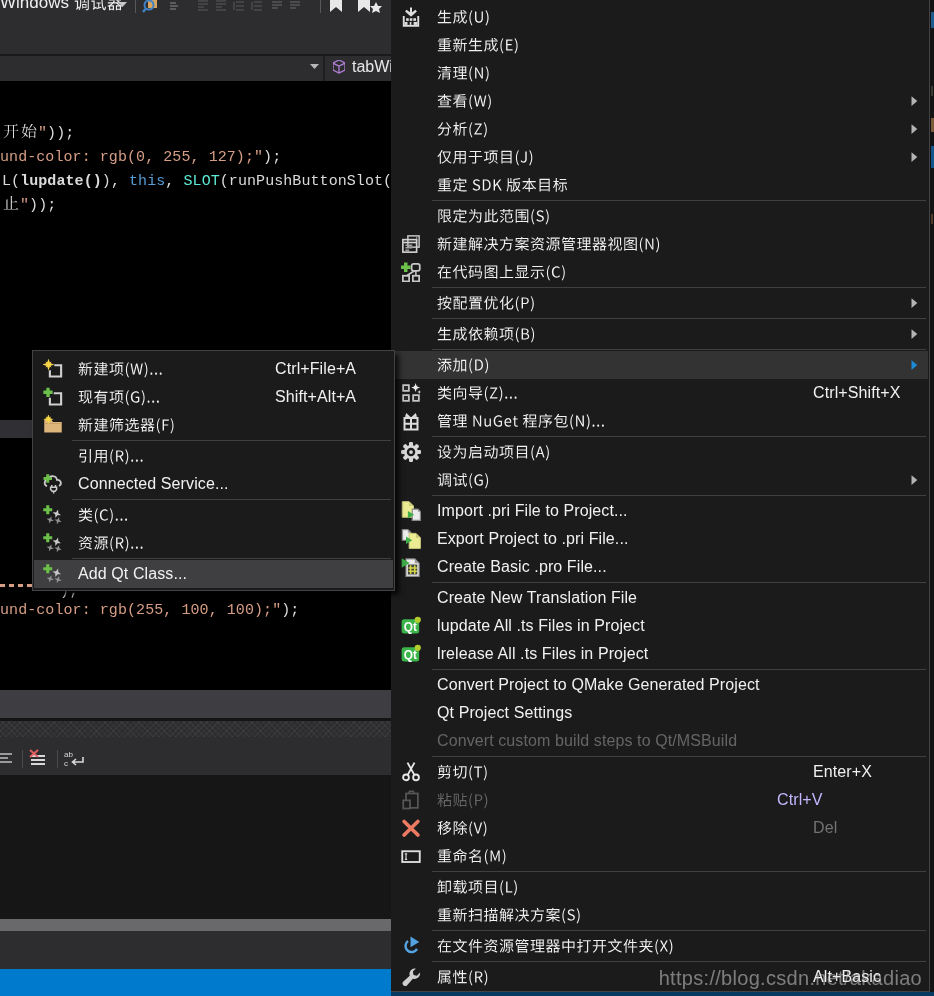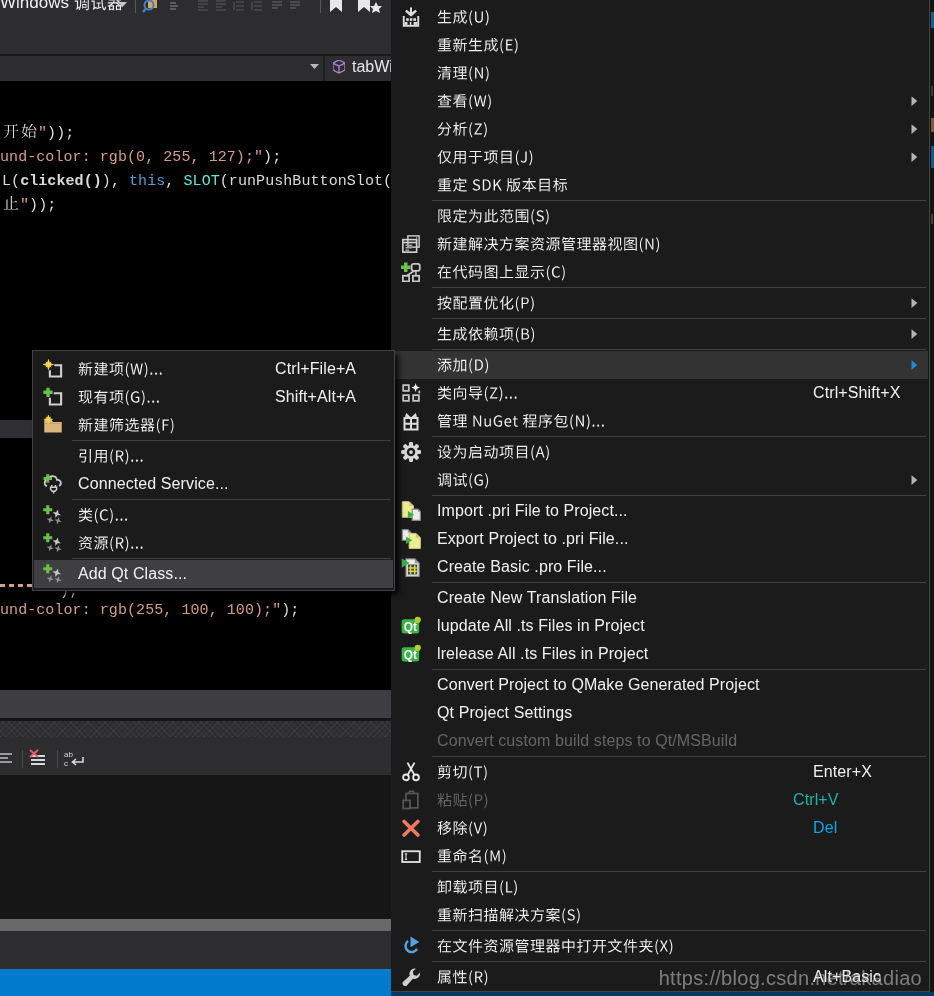--- a/index.html
+++ b/index.html
@@ -59,21 +59,21 @@
 <svg class="abs" style="left:333px;top:60px" width="12" height="14">
     <path d="M6 0 L12 3 L12 10 L6 13 L0 10 L0 3 Z" fill="none" stroke="#b180d7" stroke-width="1.3"></path>
     <path d="M0 3.2 L6 6 L12 3.2 M6 6 L6 13" fill="none" stroke="#b180d7" stroke-width="1.3"></path>
   </svg>
 <span style="position:absolute;left:352px;top:58px;font-size:16px;color:#e8e8e8">tabWi</span>
 <svg class="abs" style="left:2px;top:124px" width="38" height="18" viewBox="0 0 38 18">
     <path d="M14.3 0 13.6 1H2.2L2.4 1.4H5.9V6.1V6.4H1.6L1.8 6.8H5.9C5.8 9.7 5 12.1 1.6 14L1.8 14.2C5.9 12.5 6.8 9.8 7 6.8H11V14.2H11.1C11.7 14.2 12 13.9 12 13.8V6.8H16.1C16.3 6.8 16.5 6.7 16.5 6.6C16 6.1 15.2 5.4 15.2 5.4L14.4 6.4H12V1.4H15.3C15.5 1.4 15.6 1.4 15.7 1.2C15.1 0.7 14.3 0 14.3 0ZM7 6V1.4H11V6.4H7Z M31.2 2.3 31 2.5C31.6 3.1 32.3 4 32.8 4.9C30.6 5 28.4 5.2 27 5.2C28.3 3.9 29.7 1.9 30.5 0.5C30.8 0.6 31 0.4 31.1 0.3L29.4 -0.4C28.9 1.1 27.5 3.8 26.4 5C26.3 5.1 26 5.2 26 5.2L26.7 6.6C26.8 6.5 26.9 6.4 27 6.2C29.4 5.9 31.5 5.5 33 5.2C33.2 5.6 33.3 6 33.4 6.4C34.6 7.3 35.4 4.4 31.2 2.3ZM23.5 0.2C23.9 0.2 24 0.1 24.1 -0.1L22.5 -0.5C22.3 0.4 22 1.8 21.7 3.3H19.6L19.8 3.8H21.6C21.1 5.5 20.6 7.4 20.2 8.4C21 9 21.9 9.7 22.8 10.4C22.1 11.8 21 13 19.5 14L19.7 14.2C21.4 13.4 22.6 12.3 23.4 11C24 11.6 24.6 12.3 24.9 12.8C25.9 13.4 26.6 12 23.9 10.1C24.9 8.2 25.3 6.1 25.5 3.9C25.9 3.8 26 3.8 26.2 3.7L25 2.6L24.4 3.3H22.7C23 2.1 23.3 1 23.5 0.2ZM27.9 12.4V8.3H32.3V12.4ZM26.9 7.3V14.2H27C27.5 14.2 27.9 14 27.9 13.9V12.9H32.3V14H32.5C33 14 33.3 13.8 33.3 13.7V8.4C33.7 8.3 33.8 8.2 33.9 8.1L32.8 7.2L32.3 7.8H28.1ZM21.1 8.5C21.6 7.1 22.2 5.4 22.6 3.8H24.5C24.3 5.8 24 7.8 23.2 9.6C22.6 9.2 21.9 8.9 21.1 8.5Z" fill="#dadada"></path>
   </svg>
 <div class="mono" style="left:38px;top:121.5px"><span style="color:#d69d85">"</span><span style="color:#dadada">));</span></div>
 <div class="mono" style="left:0px;top:145.5px"><span style="color:#d69d85">und-color: rgb(0, 255, 127);"</span><span style="color:#dadada">);</span></div>
-<div class="mono" style="left:2px;top:169.5px"><span style="color:#dadada">L(</span><span style="color:#dadada;font-weight:bold">clicked()</span><span style="color:#dadada">), </span><span style="color:#569cd6">this</span><span style="color:#dadada">, </span><span style="color:#5eead4">SLOT</span><span style="color:#dadada">(runPushButtonSlot(</span></div>
+<div class="mono" style="left:2px;top:169.5px"><span style="color:#dadada">L(</span><span style="color:#dadada;font-weight:bold">lupdate()</span><span style="color:#dadada">), </span><span style="color:#569cd6">this</span><span style="color:#dadada">, </span><span style="color:#5eead4">SLOT</span><span style="color:#dadada">(runPushButtonSlot(</span></div>
 <svg class="abs" style="left:2px;top:196px" width="20" height="18" viewBox="0 0 20 18">
     <path d="M1.7 13.1 1.8 13.6H15.9C16.2 13.6 16.3 13.5 16.4 13.3C15.8 12.8 14.8 12.1 14.8 12.1L14 13.1H9.9V6.2H14.9C15.1 6.2 15.3 6.1 15.3 5.9C14.7 5.4 13.8 4.7 13.8 4.7L13 5.7H9.9V0.5C10.3 0.4 10.4 0.2 10.5 0L8.8 -0.2V13.1H5.5V4.1C5.9 4.1 6 3.9 6.1 3.7L4.4 3.5V13.1Z" fill="#dadada"></path>
   </svg>
 <div class="mono" style="left:20px;top:193.5px"><span style="color:#d69d85">"</span><span style="color:#dadada">));</span></div>
 <div class="abs" style="left:0;top:584px;width:32px;height:3px;background:repeating-linear-gradient(90deg,#d69d85 0 5px,transparent 5px 9px)"></div>
 <div class="mono" style="left:60px;top:580px"><span style="color:#dadada">);</span></div>
 <div class="mono" style="left:0px;top:598.5px"><span style="color:#d69d85">und-color: rgb(255, 100, 100);"</span><span style="color:#dadada">);</span></div>
 <svg class="abs" style="left:0;top:748px" width="90" height="22">
     <path d="M0 6 L12 6 M0 10 L8 10 M0 14 L12 14" stroke="#9a9a9a" stroke-width="2" fill="none"></path>
     <rect x="22" y="2" width="1" height="18" fill="#4a4a4e"></rect>
@@ -274,30 +274,30 @@
   </svg>
 <span class="lat" style="left:813px;top:758px;color:#f1f1f1">Enter+X</span>
 <svg class="abs" style="left:401px;top:762px" width="20" height="20" viewBox="0 0 16 16">
     <path d="M10.8 0.5 L5.2 10.5 M5.2 0.5 L10.8 10.5" stroke="#e8e8e8" stroke-width="1.5" fill="none"></path>
     <circle cx="4" cy="12.3" r="2.3" fill="none" stroke="#e8e8e8" stroke-width="1.5"></circle>
     <circle cx="12" cy="12.3" r="2.3" fill="none" stroke="#e8e8e8" stroke-width="1.5"></circle>
   </svg>
 <svg class="abs" style="left:437px;top:789px" width="54" height="22" viewBox="0 0 54 22">
     <path d="M0.8 5.2C1.2 6.2 1.6 7.5 1.7 8.4L2.6 8.1C2.5 7.3 2.1 6 1.7 5ZM6 4.8C5.7 5.8 5.3 7.3 4.9 8.2L5.7 8.4C6.1 7.6 6.6 6.2 7 5.1ZM6.9 11.1V17.7H8V17H12.8V17.6H13.9V11.1H10.6V8H14.4V6.9H10.6V3.9H9.4V11.1ZM8 15.9V12.2H12.8V15.9ZM0.7 9.1V10.1H3.1C2.5 11.8 1.4 13.7 0.4 14.7C0.6 15 0.9 15.5 1 15.8C1.8 14.9 2.7 13.4 3.3 11.8V17.7H4.4V12C5 12.8 5.8 13.8 6.1 14.2L6.8 13.3C6.4 12.9 4.9 11.4 4.4 10.9V10.1H6.9V9.1H4.4V3.9H3.3V9.1Z M18.8 6.7V10.9C18.8 12.8 18.7 15.5 16.1 17C16.3 17.2 16.6 17.5 16.7 17.7C19.5 16 19.8 13.1 19.8 10.9V6.7ZM19.5 14.6C20.1 15.4 20.8 16.6 21.1 17.3L22 16.7C21.6 16 20.9 14.9 20.3 14.1ZM16.8 4.7V13.8H17.7V5.7H21V13.8H21.9V4.7ZM22.8 11.1V17.7H23.8V17H28.4V17.6H29.4V11.1H26.2V8H29.9V6.9H26.2V3.9H25.2V11.1ZM23.8 15.9V12.2H28.4V15.9Z M34.6 19.4 35.4 19.1C34.1 16.9 33.5 14.4 33.5 11.8C33.5 9.3 34.1 6.8 35.4 4.6L34.6 4.2C33.2 6.5 32.4 8.9 32.4 11.8C32.4 14.8 33.2 17.2 34.6 19.4Z M38.1 16.5H39.5V12.1H41.3C43.7 12.1 45.3 11.1 45.3 8.7C45.3 6.3 43.7 5.5 41.2 5.5H38.1ZM39.5 11V6.6H41C43 6.6 44 7.1 44 8.7C44 10.3 43 11 41.1 11Z M48 19.4C49.4 17.2 50.3 14.8 50.3 11.8C50.3 8.9 49.4 6.5 48 4.2L47.2 4.6C48.5 6.8 49.1 9.3 49.1 11.8C49.1 14.4 48.5 16.9 47.2 19.1Z" fill="#656565"></path>
   </svg>
-<span class="lat" style="left:793px;top:786px;color:#14b8a6">Ctrl+V</span>
+<span class="lat" style="left:777px;top:786px;color:#c4b5fd">Ctrl+V</span>
 <svg class="abs" style="left:401px;top:790px" width="20" height="20" viewBox="0 0 16 16">
     <rect x="4" y="2.8" width="9.5" height="11.5" fill="none" stroke="#565656" stroke-width="1.4"></rect>
     <path d="M6.3 2.8 L6.8 1 H9.8 L10.3 2.8" fill="none" stroke="#565656" stroke-width="1.3"></path>
     <rect x="1.8" y="8.3" width="5.4" height="6.5" fill="#1b1b1c" stroke="#565656" stroke-width="1.4"></rect>
   </svg>
 <svg class="abs" style="left:437px;top:817px" width="53" height="22" viewBox="0 0 53 22">
     <path d="M5.1 4C4.1 4.5 2.4 4.9 0.9 5.2C1 5.5 1.1 5.8 1.2 6.1C1.8 6 2.4 5.9 3 5.8V8.2H0.7V9.3H2.8C2.2 11 1.3 12.9 0.5 14C0.7 14.3 0.9 14.7 1.1 15C1.8 14.1 2.4 12.6 3 11V17.7H4V10.8C4.5 11.5 5 12.3 5.2 12.8L5.9 11.9C5.6 11.5 4.4 10 4 9.6V9.3H5.9V8.2H4V5.5C4.7 5.3 5.3 5.1 5.8 4.9ZM7.7 7.7C8.2 8 8.7 8.4 9.1 8.8C8.1 9.3 6.9 9.8 5.7 10C5.9 10.2 6.2 10.6 6.3 10.9C9.3 10.1 12.2 8.5 13.5 5.7L12.8 5.3L12.6 5.3H9.8C10.1 4.9 10.5 4.5 10.7 4.1L9.6 3.9C8.9 5 7.6 6.3 5.7 7.2C5.9 7.3 6.3 7.7 6.5 8C7.4 7.5 8.2 6.9 8.8 6.3H12C11.5 7 10.8 7.7 10 8.2C9.6 7.8 9 7.4 8.5 7.1ZM8.4 13.6C9 14 9.6 14.5 10.1 15C8.7 15.9 7.1 16.5 5.4 16.8C5.6 17.1 5.9 17.5 6 17.8C9.7 16.9 13 15 14.4 11L13.6 10.7L13.4 10.7H10.8C11.1 10.4 11.4 10 11.6 9.6L10.5 9.3C9.7 10.7 8.2 12.2 5.9 13.3C6.2 13.4 6.5 13.8 6.6 14.1C8 13.4 9.1 12.6 10 11.7H12.9C12.4 12.7 11.8 13.6 10.9 14.3C10.5 13.9 9.8 13.4 9.2 13Z M22.6 13.2C22.1 14.3 21.3 15.4 20.5 16.2C20.8 16.3 21.2 16.6 21.4 16.8C22.2 16 23 14.7 23.6 13.5ZM27 13.5C27.8 14.5 28.7 15.8 29.1 16.6L30 16.1C29.6 15.3 28.7 14 27.8 13.1ZM16.7 4.5V17.7H17.7V5.5H19.6C19.2 6.5 18.8 7.9 18.3 8.9C19.5 10.1 19.8 11.1 19.8 12C19.8 12.4 19.7 12.8 19.4 13C19.3 13.1 19.1 13.1 18.9 13.2C18.7 13.2 18.4 13.2 18 13.1C18.2 13.4 18.3 13.8 18.3 14.1C18.6 14.1 19 14.1 19.4 14.1C19.7 14.1 20 14 20.2 13.8C20.6 13.5 20.8 12.9 20.8 12.1C20.8 11.1 20.5 10.1 19.3 8.8C19.9 7.6 20.5 6.1 20.9 4.9L20.2 4.5L20 4.5ZM21.1 11.3V12.4H25V16.4C25 16.6 24.9 16.7 24.7 16.7C24.5 16.7 23.8 16.7 22.9 16.6C23.1 16.9 23.3 17.4 23.3 17.7C24.4 17.7 25.1 17.7 25.5 17.5C26 17.3 26.1 17 26.1 16.4V12.4H29.8V11.3H26.1V9.5H28.4V8.5H22.5V9.5H25V11.3ZM25.4 3.8C24.4 5.6 22.6 7.3 20.7 8.3C20.9 8.5 21.2 8.9 21.4 9.1C22.9 8.3 24.4 7 25.5 5.6C26.7 7.1 28 8.1 29.4 9C29.5 8.7 29.9 8.3 30.1 8.1C28.7 7.3 27.3 6.3 26 4.7L26.4 4.2Z M34.6 19.4 35.4 19.1C34.1 16.9 33.5 14.4 33.5 11.8C33.5 9.3 34.1 6.8 35.4 4.6L34.6 4.2C33.2 6.5 32.4 8.9 32.4 11.8C32.4 14.8 33.2 17.2 34.6 19.4Z M40.1 16.5H41.7L45.2 5.5H43.8L42 11.5C41.6 12.8 41.4 13.8 41 15.1H40.9C40.5 13.8 40.2 12.8 39.8 11.5L38 5.5H36.6Z M47.2 19.4C48.6 17.2 49.4 14.8 49.4 11.8C49.4 8.9 48.6 6.5 47.2 4.2L46.3 4.6C47.6 6.8 48.3 9.3 48.3 11.8C48.3 14.4 47.6 16.9 46.3 19.1Z" fill="#f1f1f1"></path>
   </svg>
-<span class="lat" style="left:813px;top:814px;color:#0ea5e9">Del</span>
+<span class="lat" style="left:813px;top:814px;color:#737373">Del</span>
 <svg class="abs" style="left:401px;top:818px" width="20" height="20" viewBox="0 0 16 16">
     <path d="M2.5 2.8 L13.5 13.6 M13.5 2.8 L2.5 13.6" stroke="#ec7a62" stroke-width="3" stroke-linecap="round" fill="none"></path>
   </svg>
 <svg class="abs" style="left:437px;top:845px" width="72" height="22" viewBox="0 0 72 22">
     <path d="M2.4 8.4V13.1H6.9V14.1H1.9V15H6.9V16.3H0.8V17.2H14.2V16.3H8V15H13.3V14.1H8V13.1H12.7V8.4H8V7.5H14.2V6.6H8V5.4C9.8 5.3 11.4 5.1 12.7 4.9L12.1 4C9.7 4.4 5.5 4.7 2 4.8C2.1 5 2.2 5.4 2.2 5.7C3.7 5.6 5.3 5.6 6.9 5.5V6.6H0.9V7.5H6.9V8.4ZM3.5 11.1H6.9V12.2H3.5ZM8 11.1H11.6V12.2H8ZM3.5 9.2H6.9V10.3H3.5ZM8 9.2H11.6V10.3H8Z M23.1 3.7C21.7 5.7 18.8 7.6 16 8.4C16.2 8.7 16.5 9.1 16.7 9.5C17.8 9.1 18.9 8.6 19.9 7.9V8.9H25.9V7.9C27 8.5 28.1 9 29.2 9.4C29.4 9.1 29.7 8.6 30 8.3C27.6 7.7 25.1 6.3 23.7 4.7L24 4.4ZM20.1 7.9C21.2 7.2 22.2 6.3 23 5.5C23.8 6.3 24.8 7.2 25.9 7.9ZM17.4 10.1V16.5H18.5V15.3H22V10.1ZM18.5 11.1H20.9V14.3H18.5ZM23.6 10.1V17.7H24.7V11.1H27.6V14.4C27.6 14.5 27.5 14.6 27.3 14.6C27.1 14.6 26.4 14.6 25.5 14.6C25.7 14.9 25.8 15.3 25.9 15.6C27 15.6 27.7 15.6 28.1 15.5C28.5 15.3 28.7 15 28.7 14.4V10.1Z M34.9 8.6C35.7 9.1 36.6 9.8 37.3 10.4C35.5 11.3 33.6 12 31.7 12.4C31.9 12.7 32.2 13.1 32.3 13.4C33.1 13.2 34 13 34.8 12.7V17.7H35.9V16.9H42.6V17.7H43.7V11.4H37.8C40.3 10.1 42.4 8.2 43.7 5.8L42.9 5.3L42.7 5.4H37.4C37.8 5 38.1 4.5 38.4 4.1L37.1 3.9C36.2 5.3 34.5 7 32 8.1C32.3 8.3 32.7 8.7 32.8 9C34.3 8.2 35.4 7.4 36.4 6.4H42C41.1 7.8 39.8 8.9 38.3 9.8C37.6 9.2 36.6 8.5 35.8 7.9ZM42.6 15.9H35.9V12.4H42.6Z M50.1 19.4 50.9 19.1C49.6 16.9 49 14.4 49 11.8C49 9.3 49.6 6.8 50.9 4.6L50.1 4.2C48.7 6.5 47.9 8.9 47.9 11.8C47.9 14.8 48.7 17.2 50.1 19.4Z M53.6 16.5H54.8V10.4C54.8 9.5 54.7 8.1 54.6 7.2H54.7L55.6 9.7L57.7 15.4H58.6L60.7 9.7L61.6 7.2H61.6C61.5 8.1 61.4 9.5 61.4 10.4V16.5H62.7V5.5H61.1L59 11.4C58.7 12.1 58.5 12.9 58.2 13.7H58.1C57.9 12.9 57.6 12.1 57.4 11.4L55.2 5.5H53.6Z M66.2 19.4C67.6 17.2 68.4 14.8 68.4 11.8C68.4 8.9 67.6 6.5 66.2 4.2L65.4 4.6C66.7 6.8 67.3 9.3 67.3 11.8C67.3 14.4 66.7 16.9 65.4 19.1Z" fill="#f1f1f1"></path>
   </svg>
 <svg class="abs" style="left:401px;top:846px" width="20" height="20" viewBox="0 0 16 16">
     <rect x="1" y="4.2" width="14" height="8.6" fill="none" stroke="#dedede" stroke-width="1.5"></rect>
     <path d="M4 6.3 L4 10.7 M3.1 6.3 h1.8 M3.1 10.7 h1.8" stroke="#dedede" stroke-width="0.9" fill="none"></path>
   </svg>

